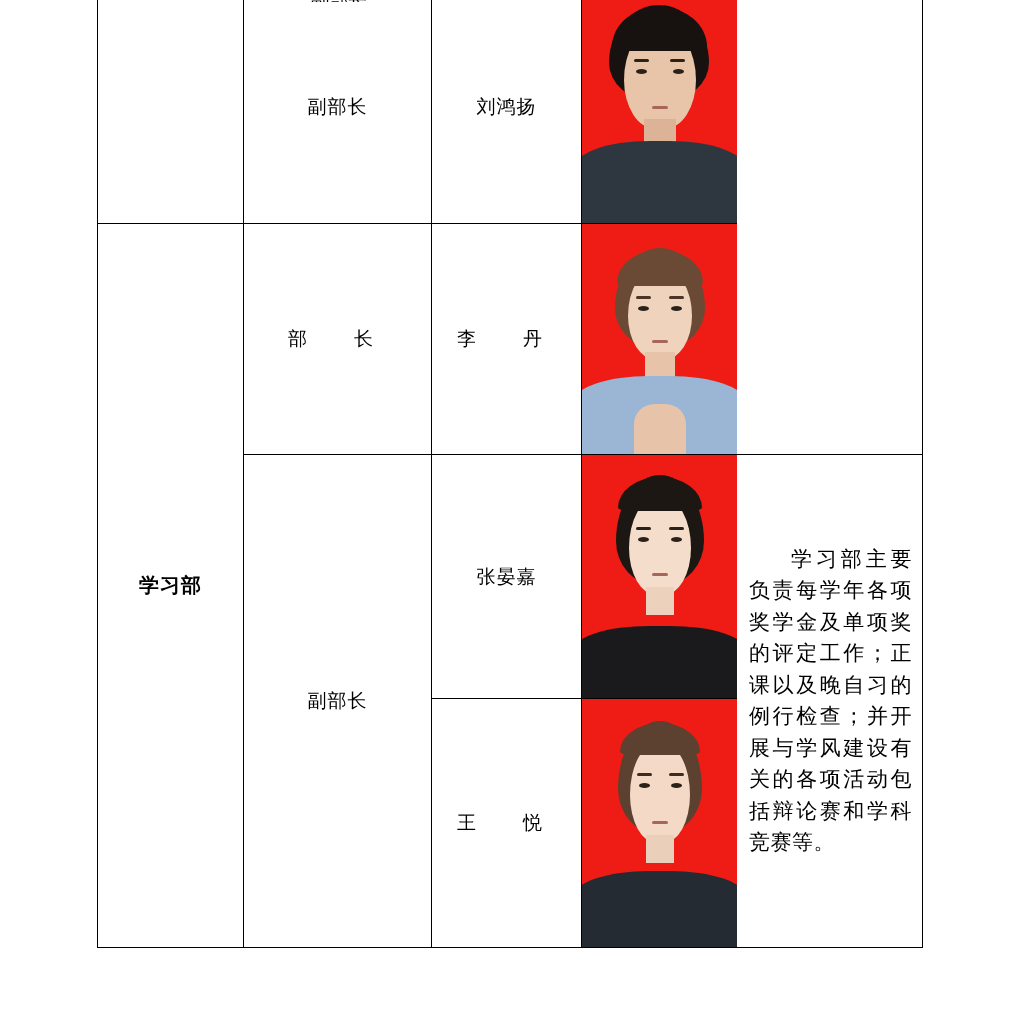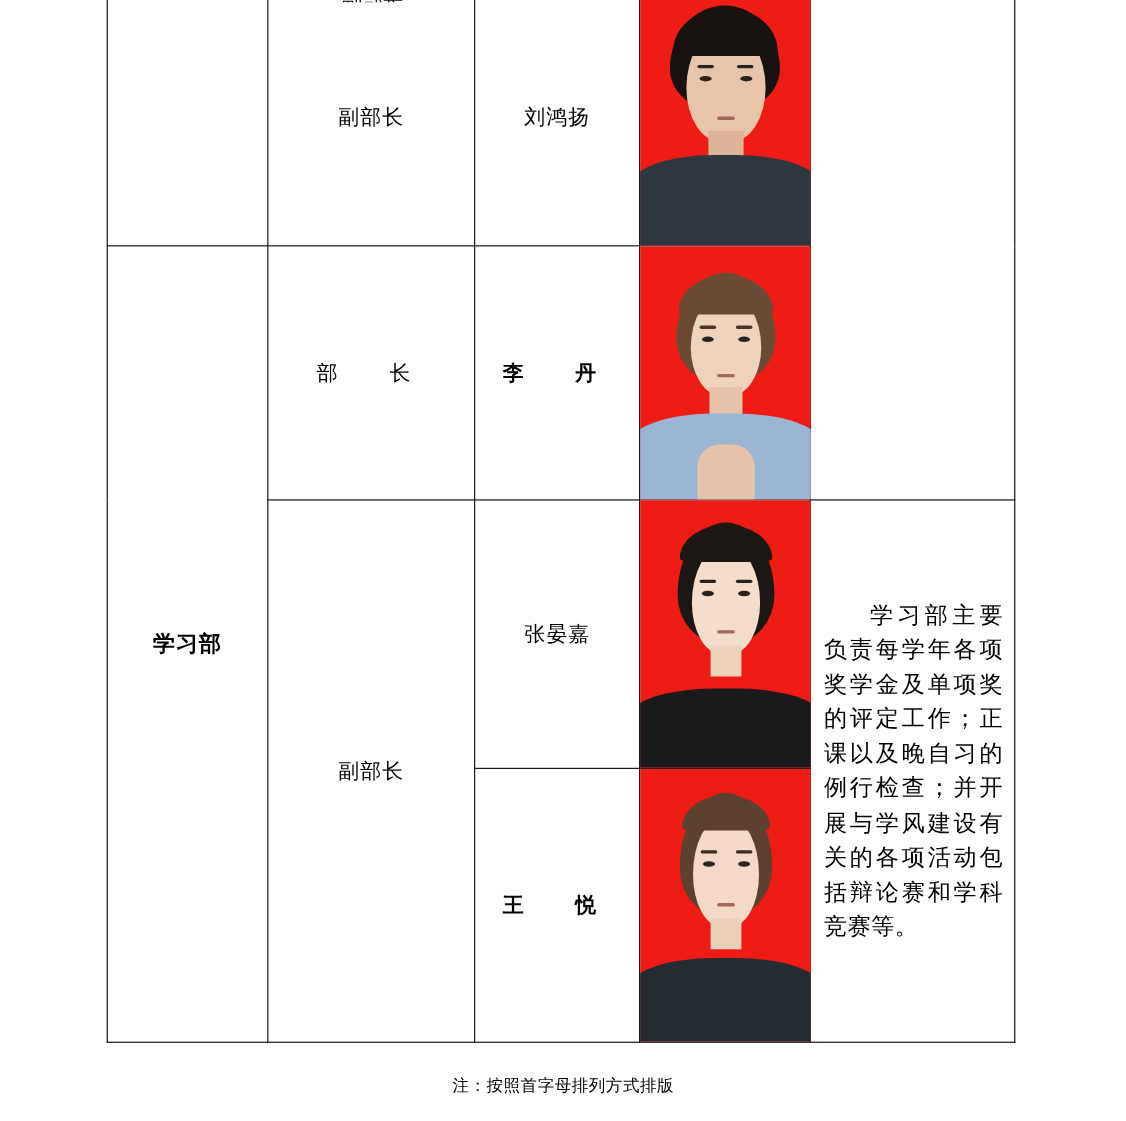--- a/index.html
+++ b/index.html
@@ -59,21 +59,20 @@
     letter-spacing: 14px;
     text-indent: 14px;
   }
   .name-label {
     font-size: 19px;
     letter-spacing: 1px;
   }
   .name-label.spaced {
     letter-spacing: 14px;
     text-indent: 14px;
-    font-weight: bold;
   }
 
   
   .photo-cell {
     padding: 0;
     vertical-align: top;
   }
   .photo {
     width: 155px;
     height: 100%;
@@ -284,15 +283,14 @@
               <div class="neck" style="left:64px; top:136px; width:28px; height:28px; background:#ead0bb;"></div>
               <div class="body" style="height:76px; background:#252b33;"></div>
             </div>
           </div>
         </td>
       </tr>
 
     </tbody>
   </table>
 
-  <div class="footnote">注：按照首字母排列方式排版</div>
 
 </div>
 
 </body></html>

